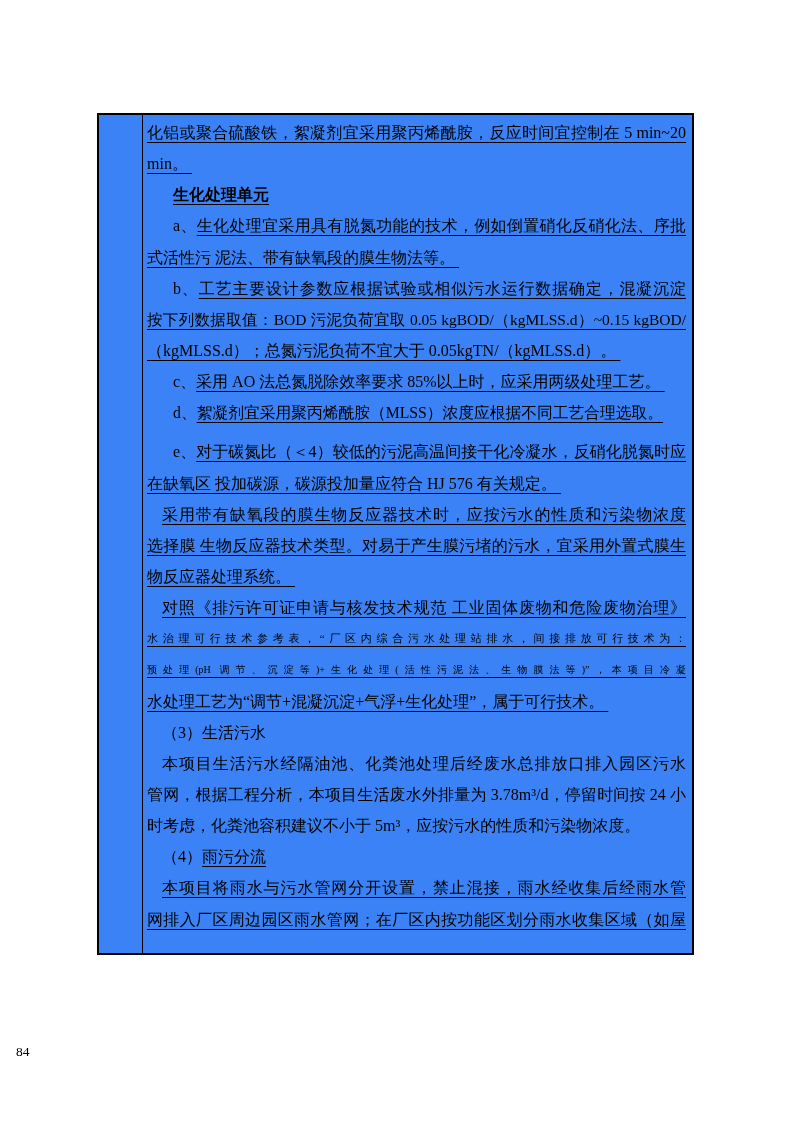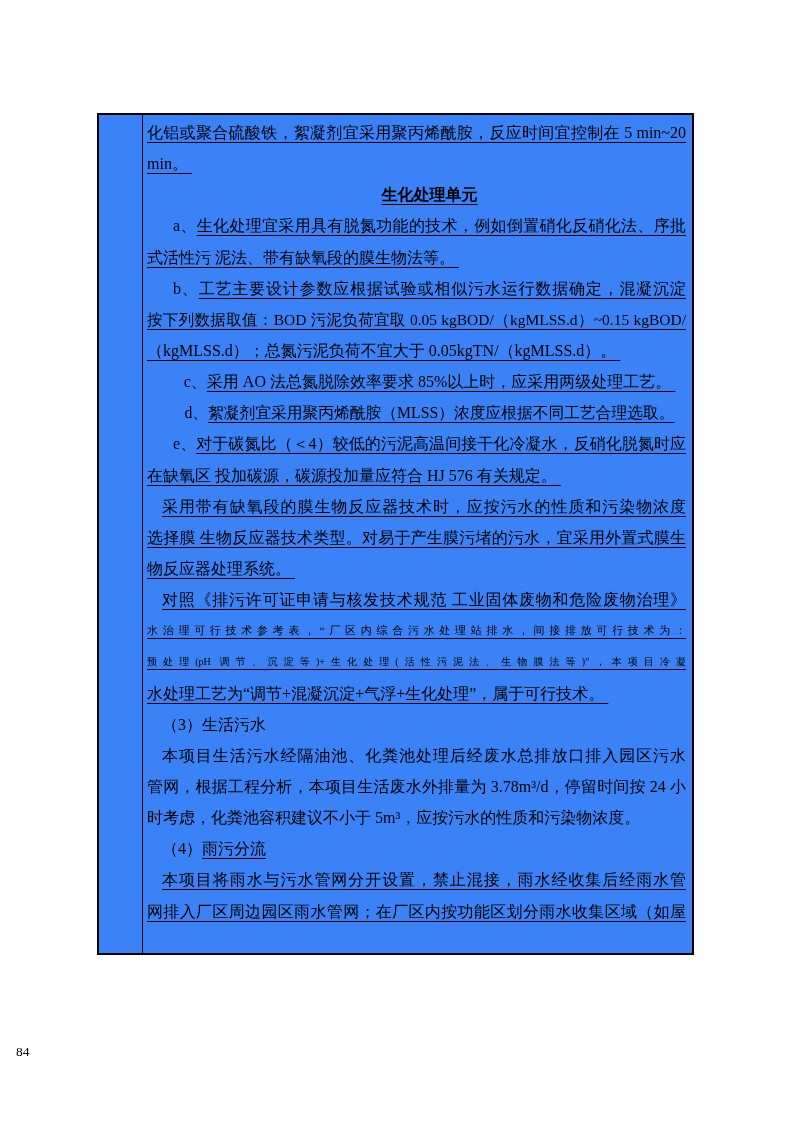--- a/index.html
+++ b/index.html
@@ -33,21 +33,21 @@
     overflow: hidden;
   }
   .line {
     height: 31.15px;
     line-height: 31.15px;
     font-size: 16px;
     white-space: pre;
     overflow: hidden;
   }
   .line.ind1 { padding-left: 15px; }
-  .line.ind2 { padding-left: 26px; text-align: center; }
+  .line.ind2 { padding-left: 26px; }
   .line.fill { text-align: justify; text-align-last: justify; }
   .u { text-decoration: underline; text-underline-offset: 4px; text-decoration-thickness: 1px; }
   .b { font-weight: bold; }
   .page-number {
     position: absolute; left: 16px; top: 1044px;
     width: 100%; text-align: left;
     font-size: 13.5px;
   }
 </style>
 </head>
@@ -60,21 +60,21 @@
         <div class="line ind0 fill" style="white-space: normal;"><span class="u">化铝或聚合硫酸铁，絮凝剂宜采用聚丙烯酰胺，反应时间宜控制在 5 min~20</span></div>
         <div class="line ind0"><span class="u">min。&nbsp;</span></div>
         <div class="line ind2"><span class="u b">生化处理单元</span></div>
         <div class="line ind2 fill" style="white-space: normal;"><span>a、</span><span class="u">生化处理宜采用具有脱氮功能的技术，例如倒置硝化反硝化法、序批</span></div>
         <div class="line ind0"><span class="u">式活性污 泥法、带有缺氧段的膜生物法等。&nbsp;</span></div>
         <div class="line ind2 fill" style="white-space: normal;"><span>b、</span><span class="u">工艺主要设计参数应根据试验或相似污水运行数据确定，混凝沉淀</span></div>
         <div class="line ind0 fill" style="font-size: 15.5px; white-space: normal;"><span class="u">按下列数据取值：BOD 污泥负荷宜取 0.05 kgBOD/（kgMLSS.d）~0.15 kgBOD/</span></div>
         <div class="line ind0"><span class="u">（kgMLSS.d）；总氮污泥负荷不宜大于 0.05kgTN/（kgMLSS.d）。&nbsp;</span></div>
         <div class="line ind2"><span>c、</span><span class="u">采用 AO 法总氮脱除效率要求 85%以上时，应采用两级处理工艺。&nbsp;</span></div>
         <div class="line ind2" style="font-size: 15.75px;"><span>d、</span><span class="u">絮凝剂宜采用聚丙烯酰胺（MLSS）浓度应根据不同工艺合理选取。</span></div>
-        <div class="line ind2 fill" style="white-space: normal;"><span>e、</span><span class="u">对于碳氮比（＜4）较低的污泥高温间接干化冷凝水，反硝化脱氮时应</span></div>
+        <div class="line ind2 fill" style="white-space: normal; margin-top: 8px;"><span>e、</span><span class="u">对于碳氮比（＜4）较低的污泥高温间接干化冷凝水，反硝化脱氮时应</span></div>
         <div class="line ind0"><span class="u">在缺氧区 投加碳源，碳源投加量应符合 HJ 576 有关规定。&nbsp;</span></div>
         <div class="line ind1 fill" style="white-space: normal;"><span class="u">采用带有缺氧段的膜生物反应器技术时，应按污水的性质和污染物浓度</span></div>
         <div class="line ind0 fill" style="white-space: normal;"><span class="u">选择膜 生物反应器技术类型。对易于产生膜污堵的污水，宜采用外置式膜生</span></div>
         <div class="line ind0"><span class="u">物反应器处理系统。&nbsp;</span></div>
         <div class="line ind1 fill" style="white-space: normal;"><span class="u">对照《排污许可证申请与核发技术规范 工业固体废物和危险废物治理》</span></div>
         <div class="line ind0 fill" style="font-size: 11px; white-space: normal;"><span class="u">水治理可行技术参考表，“厂区内综合污水处理站排水，间接排放可行技术为：</span></div>
         <div class="line ind0 fill" style="font-size: 10px; white-space: normal;"><span class="u">预处理(pH 调节、沉淀等)+生化处理(活性污泥法、生物膜法等)”，本项目冷凝</span></div>
         <div class="line ind0"><span class="u">水处理工艺为“调节+混凝沉淀+气浮+生化处理”，属于可行技术。&nbsp;</span></div>
         <div class="line ind1"><span>（3）生活污水</span></div>
         <div class="line ind1 fill" style="white-space: normal;"><span>本项目生活污水经隔油池、化粪池处理后经废水总排放口排入园区污水</span></div>

